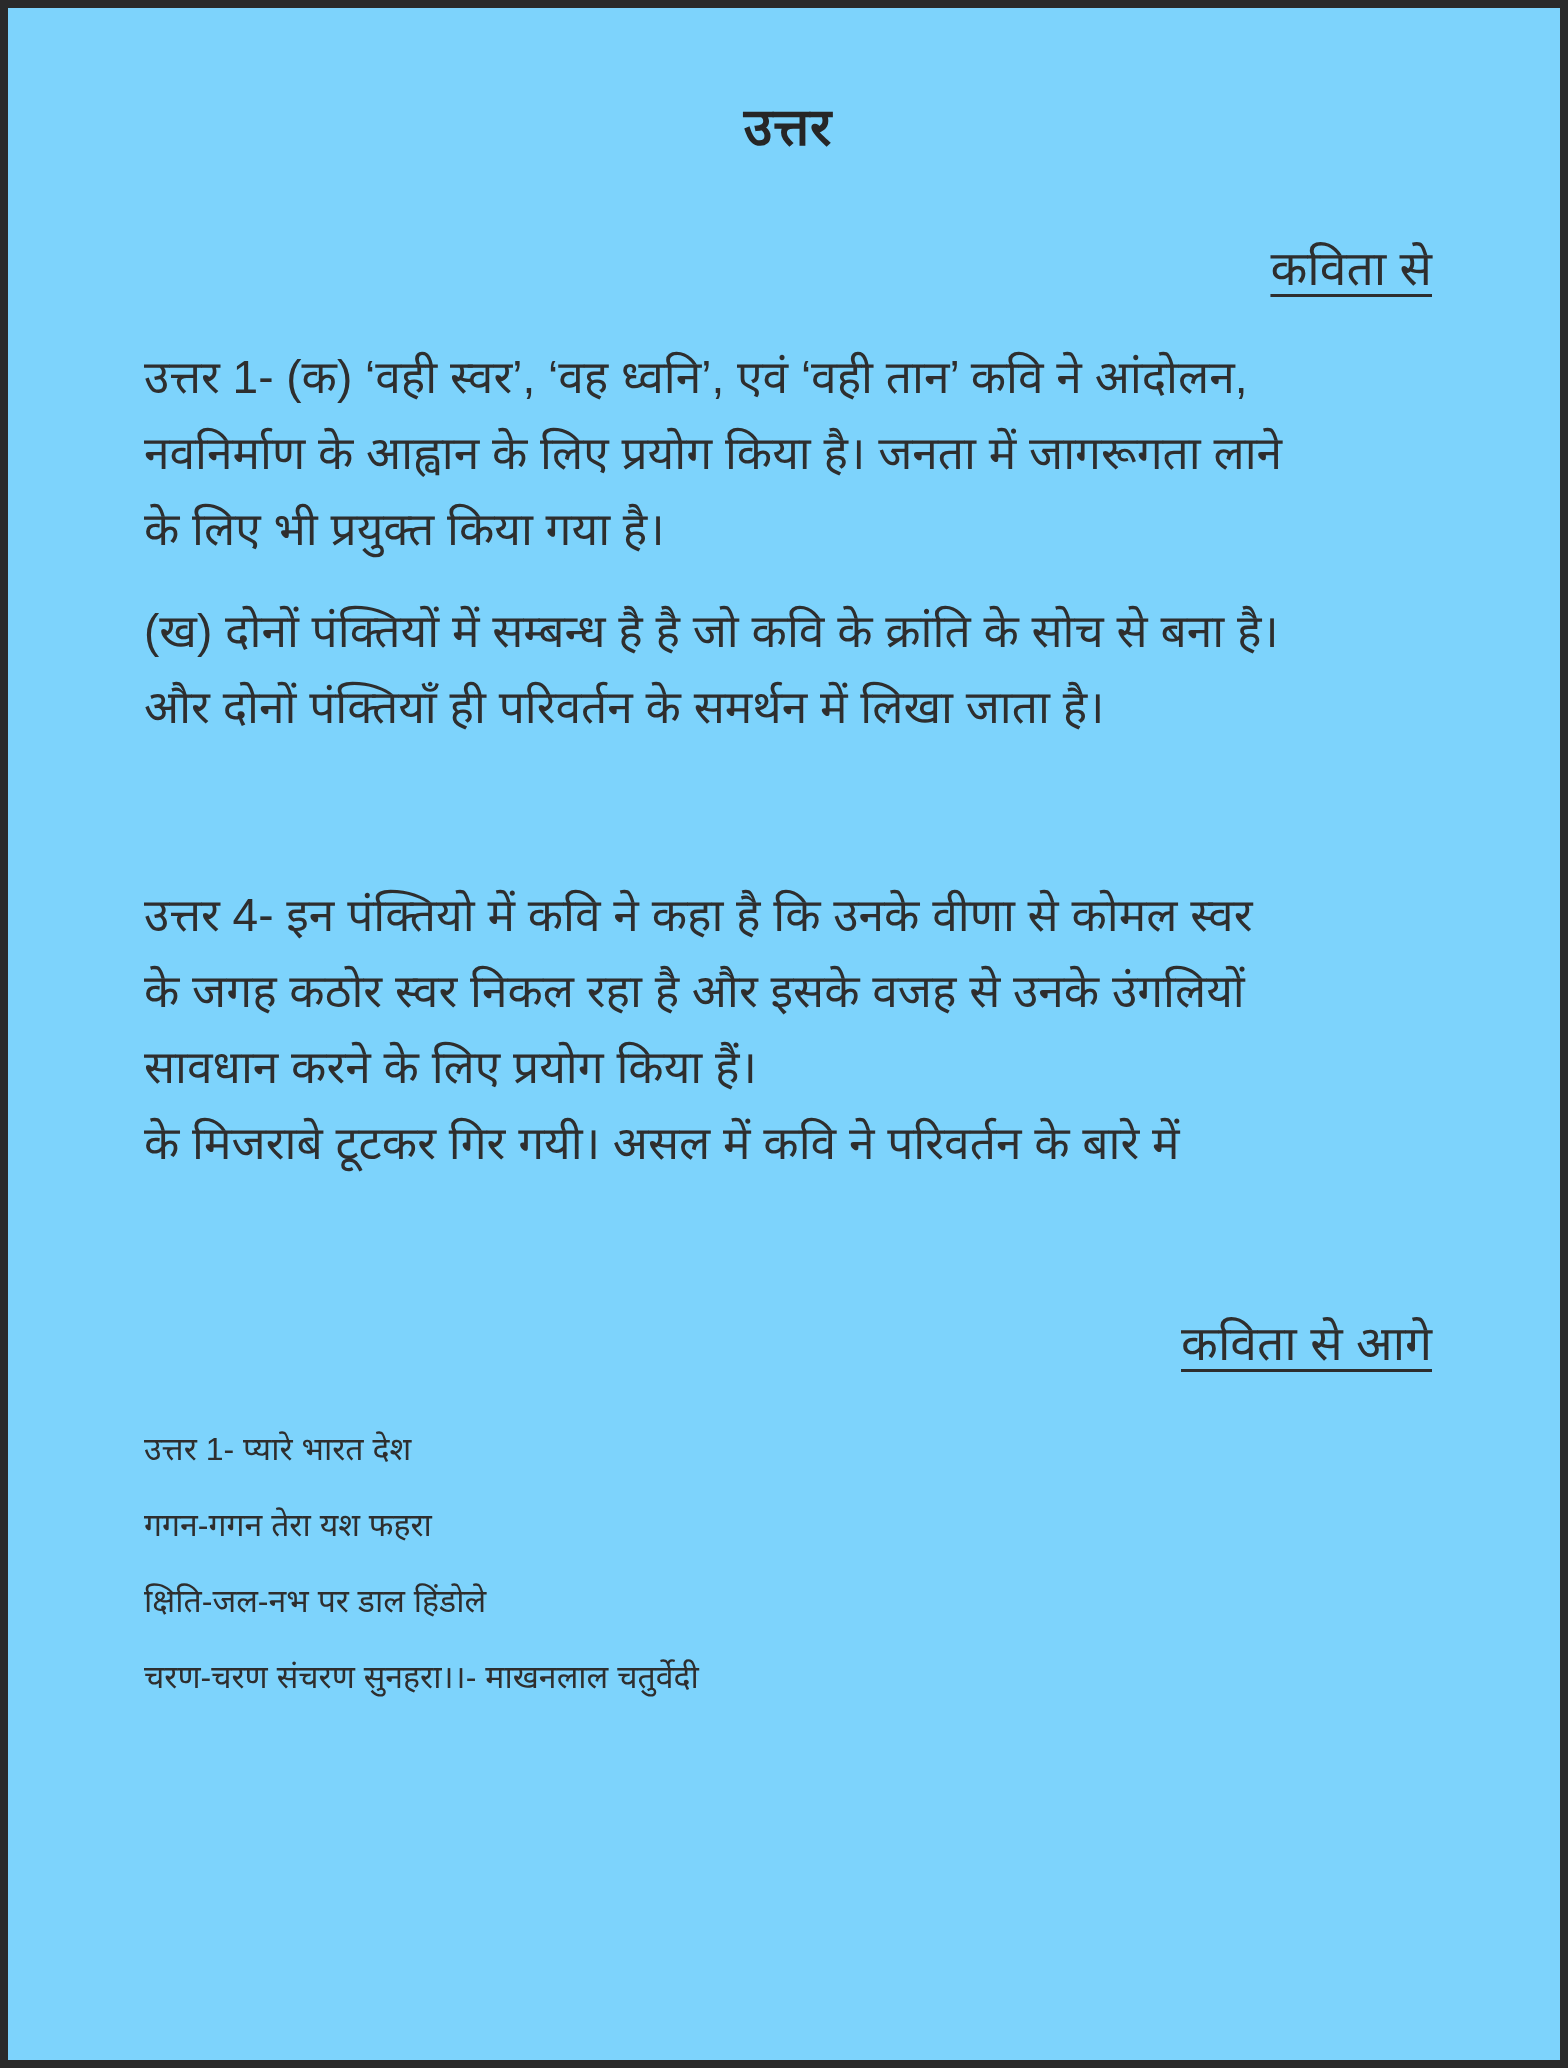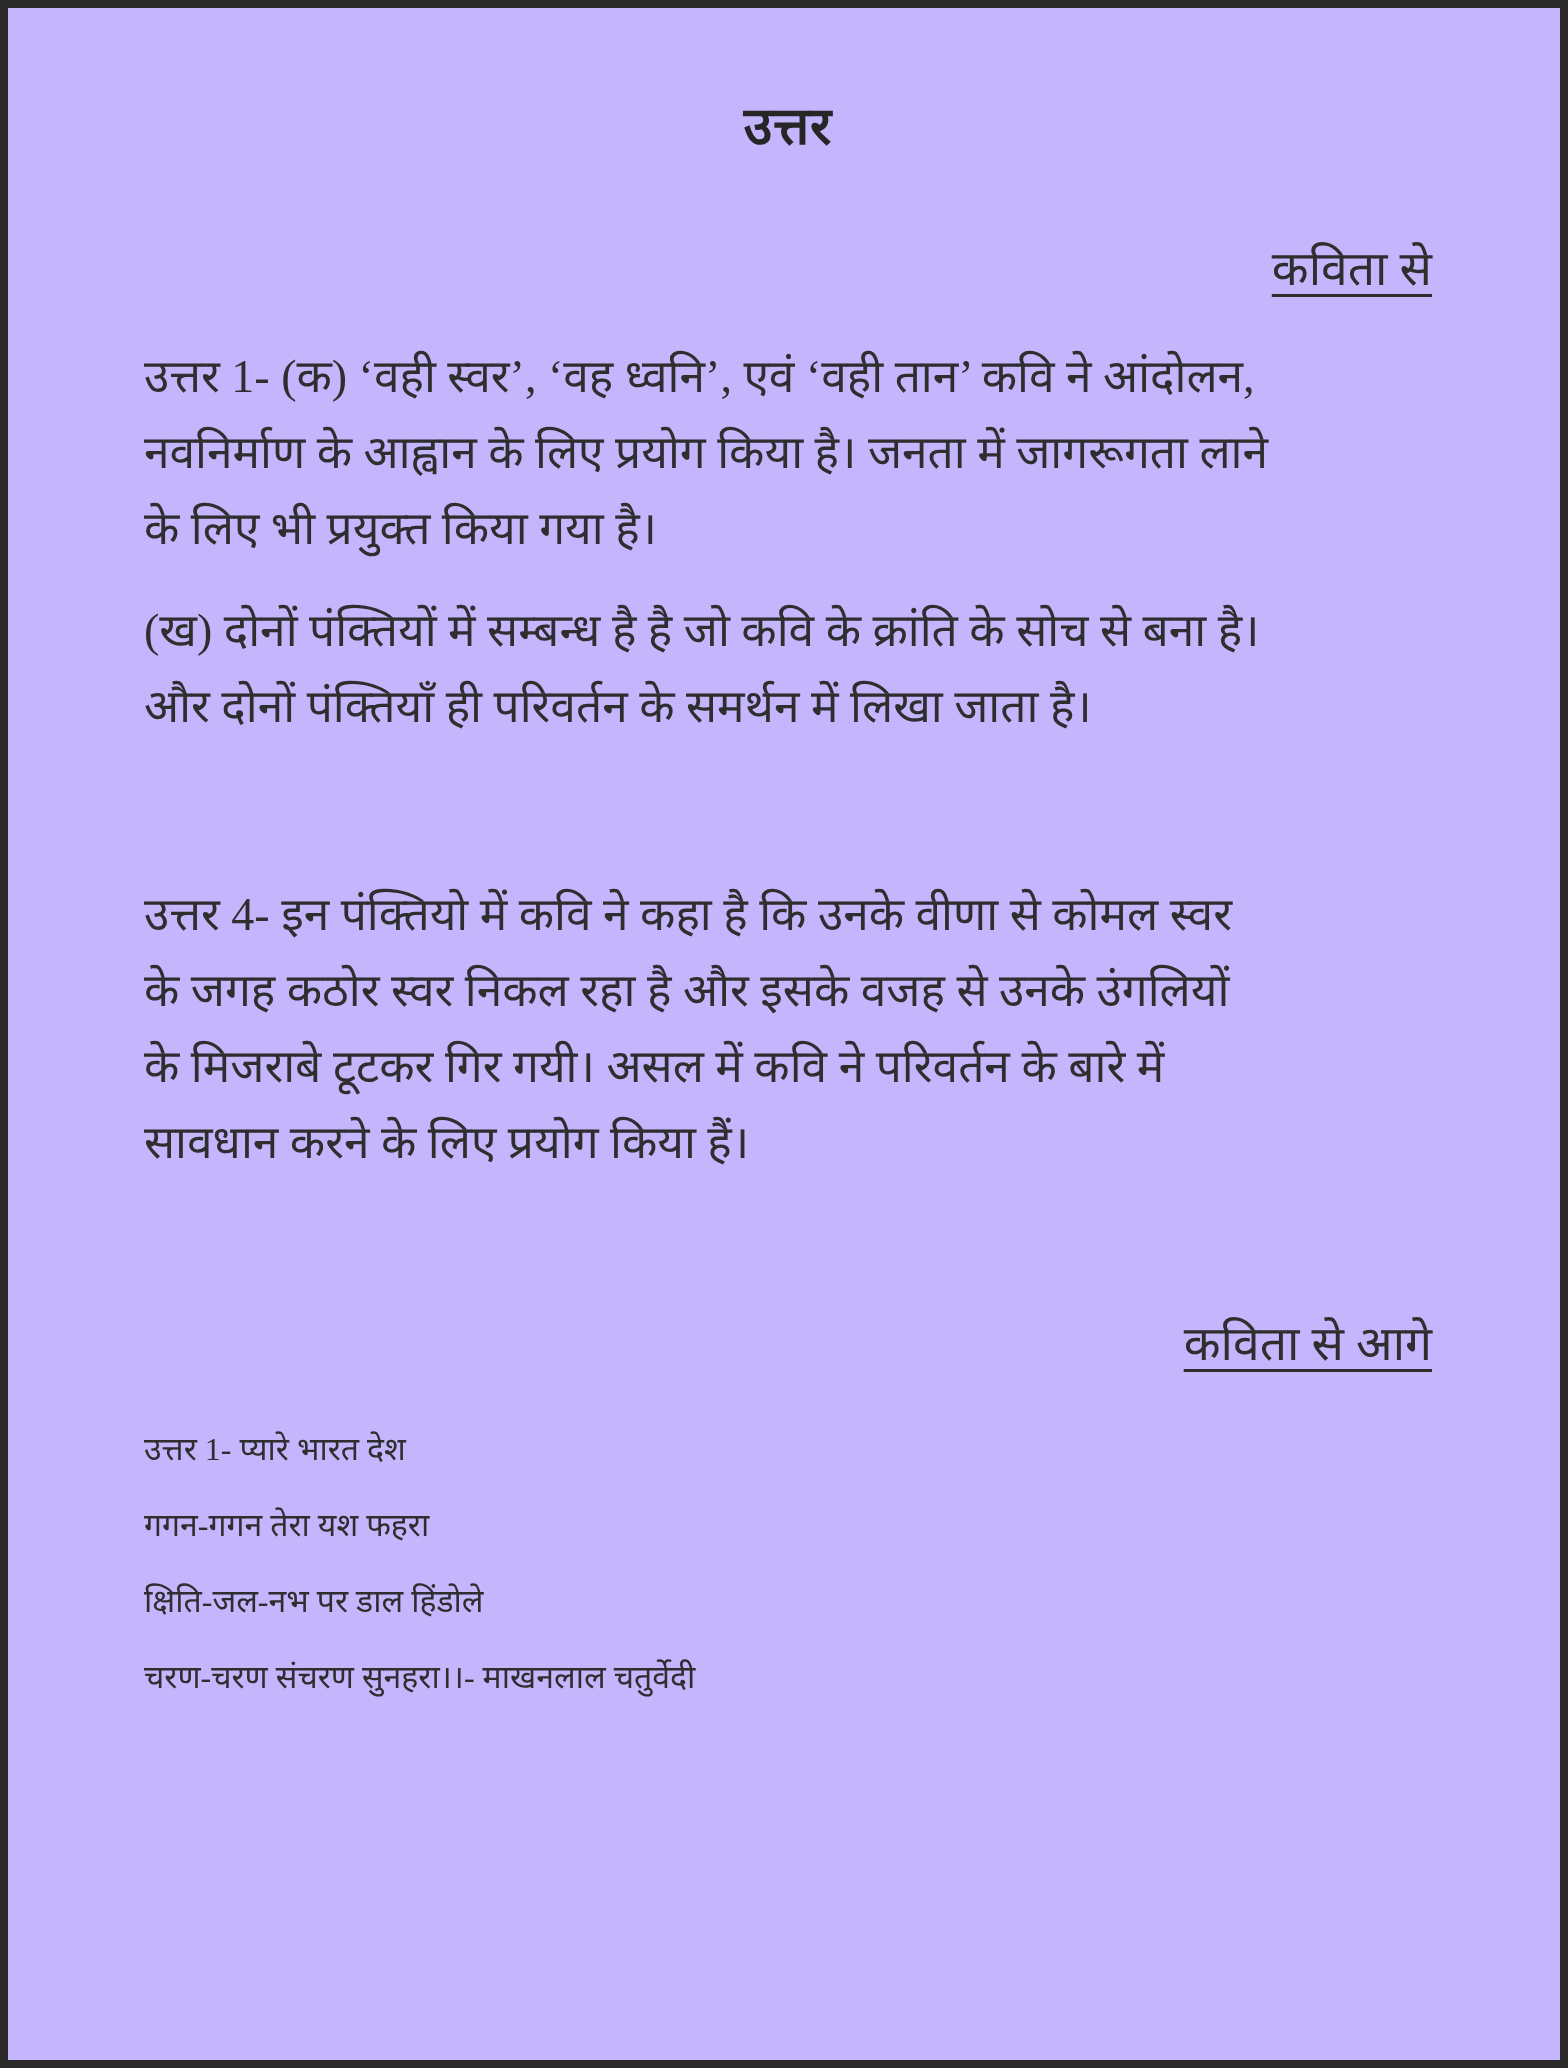--- a/index.html
+++ b/index.html
@@ -5,24 +5,24 @@
   html, body {
     margin: 0;
     padding: 0;
     background: #ffffff;
   }
   .page {
     position: relative;
     width: 1568px;
     height: 2068px;
     box-sizing: border-box;
-    background: #c4b5fd;
+    background: #7dd3fc;
     border: 8px solid #2a2a2a;
     overflow: hidden;
-    font-family: Liberation Serif, serif;
+    font-family: Liberation Sans, sans-serif;
     color: #2e2e2e;
   }
   .content {
     box-sizing: border-box;
     padding: 88px 128px 0 136px;
   }
   .doc-title {
     text-align: center;
     font-size: 52px;
     font-weight: 700;
@@ -74,22 +74,22 @@
     </div>
 
     <div class="para answer-1kha">
       <div class="text-line">(ख) दोनों पंक्तियों में सम्बन्ध है है जो कवि के क्रांति के सोच से बना है।</div>
       <div class="text-line">और दोनों पंक्तियाँ ही परिवर्तन के समर्थन में लिखा जाता है।</div>
     </div>
 
     <div class="para answer-2">
       <div class="text-line">उत्तर 4- इन पंक्तियो में कवि ने कहा है कि उनके वीणा से कोमल स्वर</div>
       <div class="text-line">के जगह कठोर स्वर निकल रहा है और इसके वजह से उनके उंगलियों</div>
+      <div class="text-line">सावधान करने के लिए प्रयोग किया हैं।</div>
       <div class="text-line">के मिजराबे टूटकर गिर गयी। असल में कवि ने परिवर्तन के बारे में</div>
-      <div class="text-line">सावधान करने के लिए प्रयोग किया हैं।</div>
     </div>
 
     <h2 class="section-heading aage">कविता से आगे</h2>
 
     <div class="poem">
       <div class="line text-line">उत्तर 1- प्यारे भारत देश</div>
       <div class="line text-line">गगन-गगन तेरा यश फहरा</div>
       <div class="line text-line">क्षिति-जल-नभ पर डाल हिंडोले</div>
       <div class="line text-line">चरण-चरण संचरण सुनहरा।।- माखनलाल चतुर्वेदी</div>
     </div>

